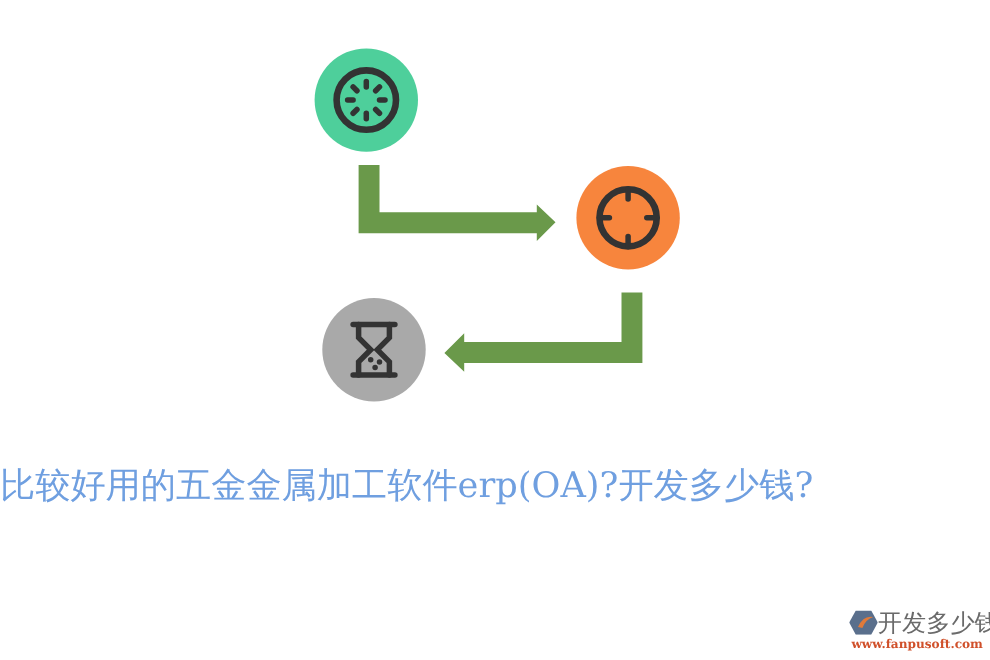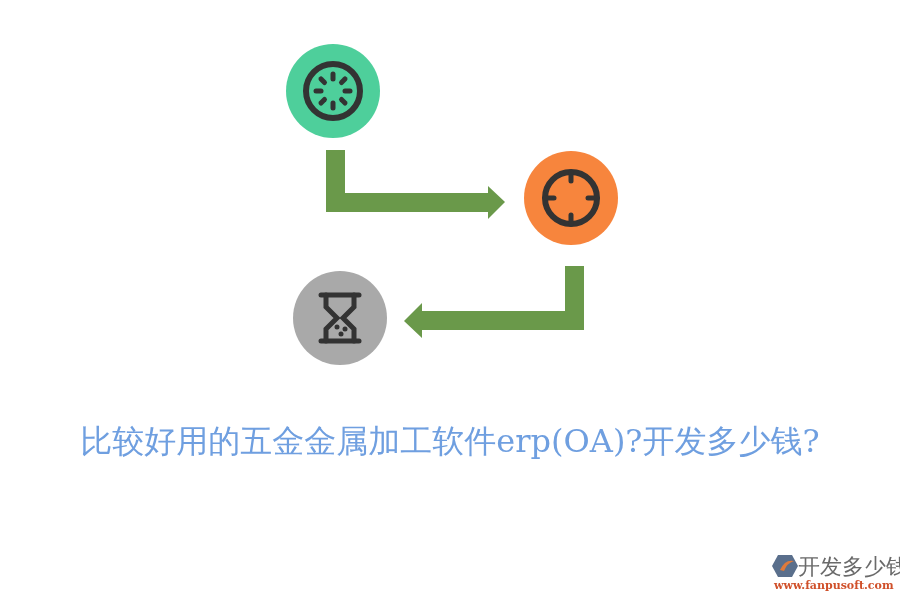--- a/index.html
+++ b/index.html
@@ -1,19 +1,19 @@
 <!DOCTYPE html>
 <html><head>
 <meta charset="utf-8">
 <style>
   html, body { margin:0; padding:0; }
   body { width:900px; height:600px; background:#ffffff; position:relative; overflow:hidden; font-family:"DejaVu Sans", sans-serif; }
   .abs { position:absolute; }
   .circle { position:absolute; border-radius:50%; }
-  .title { position:absolute; left:0; width:900px; top:420px; text-align:center; font-family:"DejaVu Serif", serif; font-size:32px; color:#6f9fe0; letter-spacing:0px; }
+  .title { position:absolute; left:0; width:900px; top:420px; text-align:left; font-family:"DejaVu Serif", serif; font-size:32px; color:#6f9fe0; letter-spacing:0px; }
   .logo { position:absolute; left:770px; top:552px; width:125px; }
   .logo-name { font-size:22px; color:#6a6a6a; font-family:"DejaVu Sans", sans-serif; position:absolute; left:28px; top:0; white-space:nowrap; }
   .logo-url { font-size:11px; color:#d0502a; font-family:"DejaVu Serif", serif; position:absolute; left:4px; top:27px; white-space:nowrap;font-weight:bold; }
 </style>
 </head>
 <body>
 
 <svg class="abs" style="left:0;top:0" width="900" height="600">
   <g fill="#6a994a">
 

